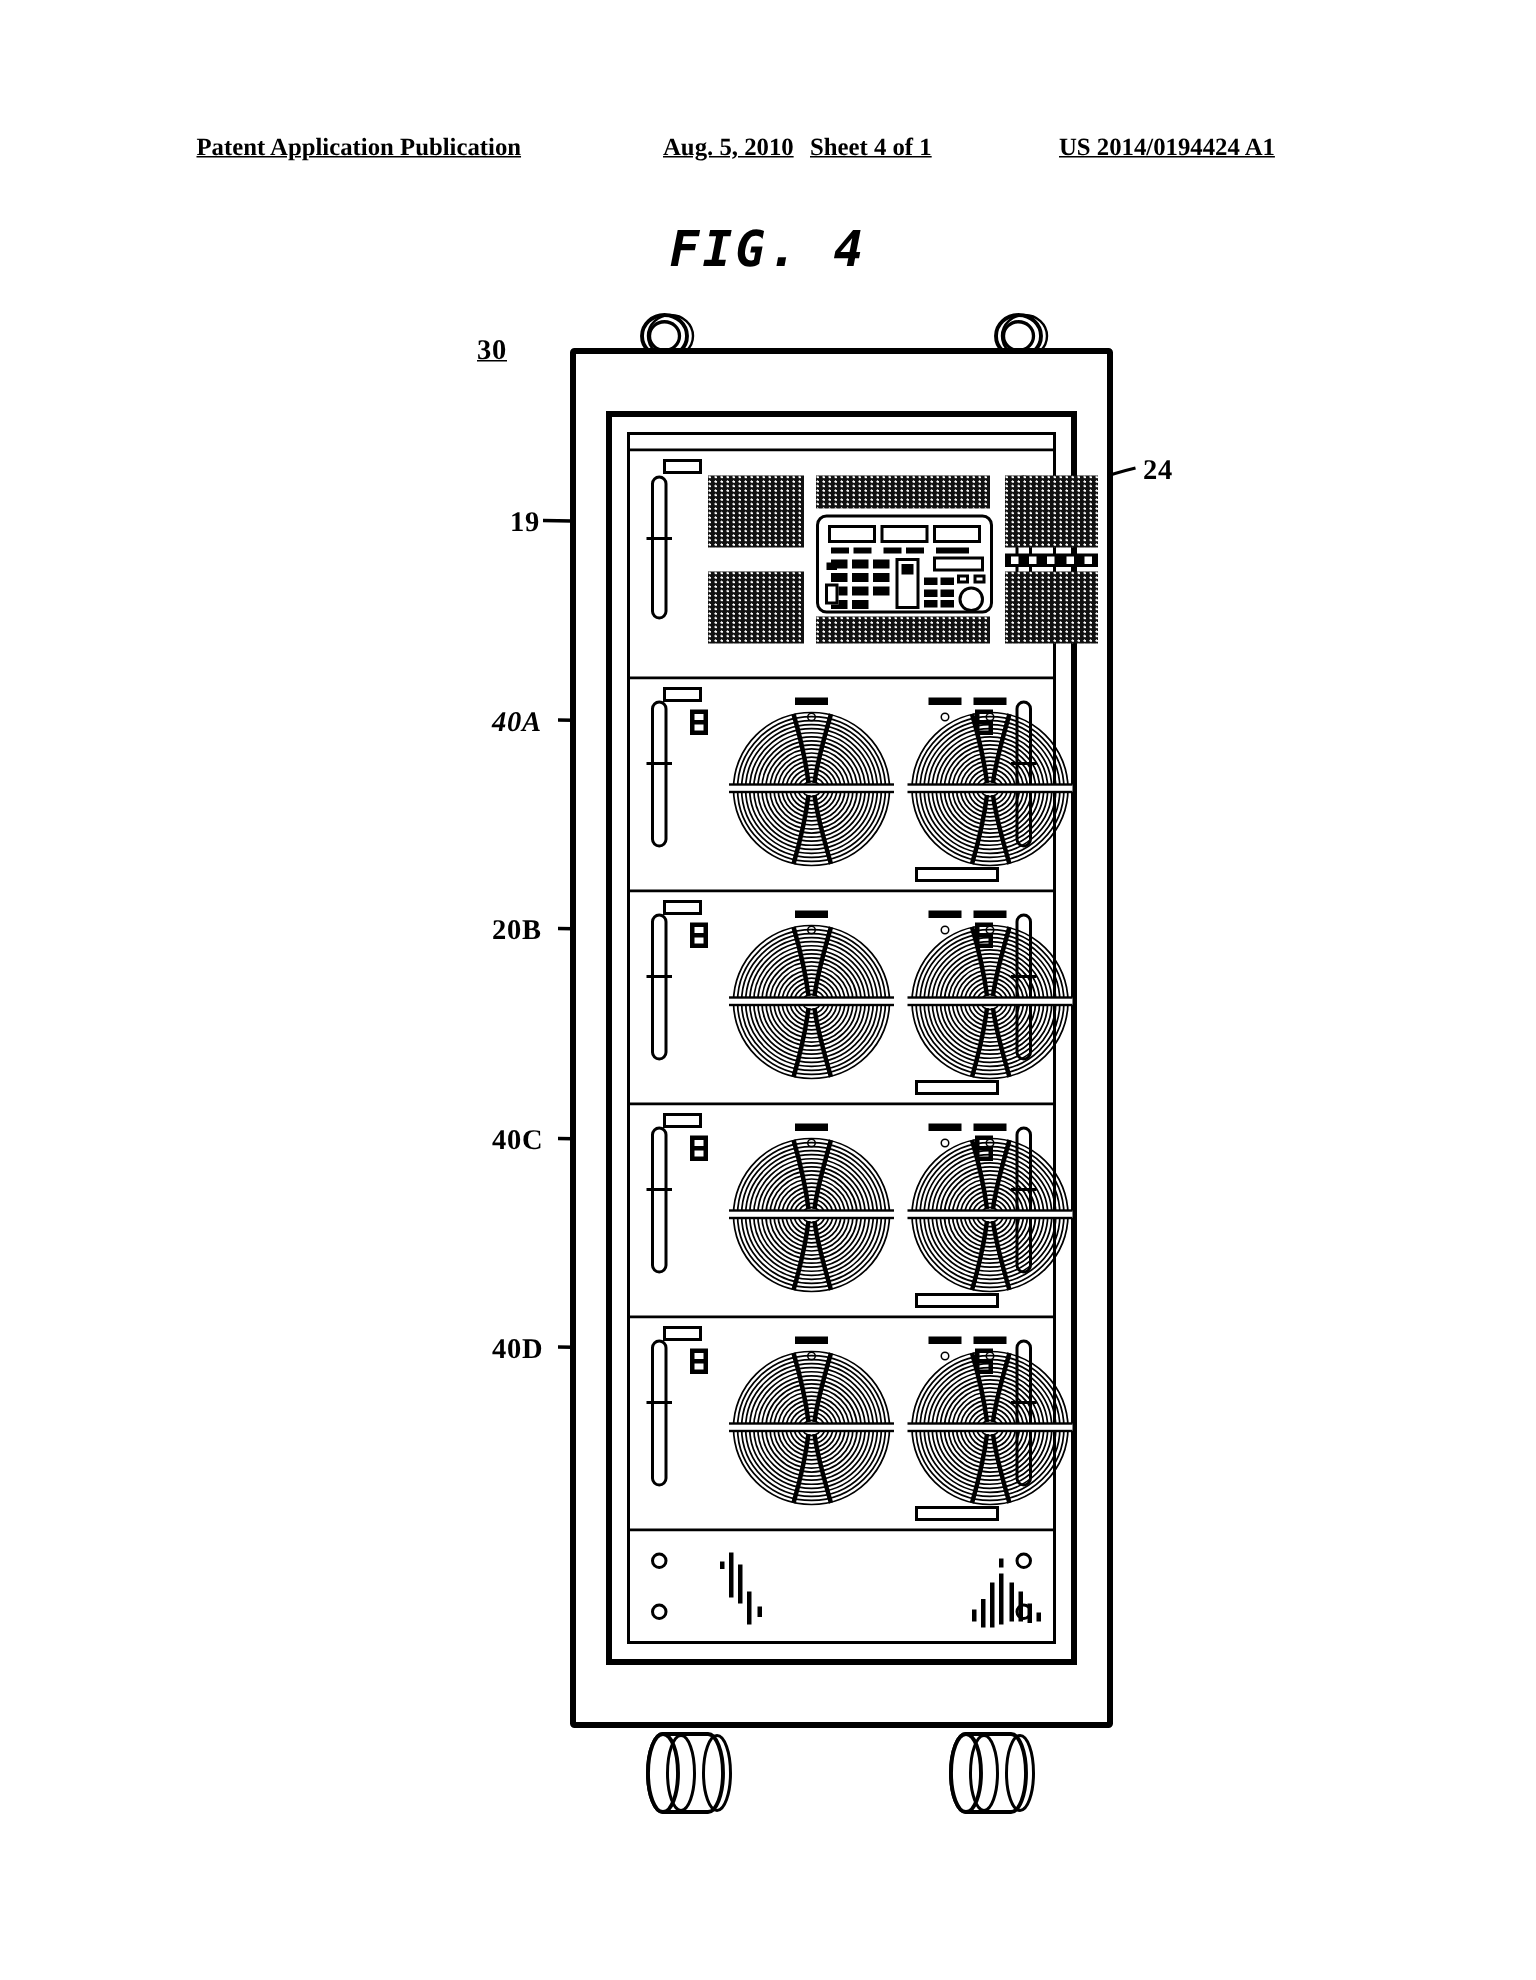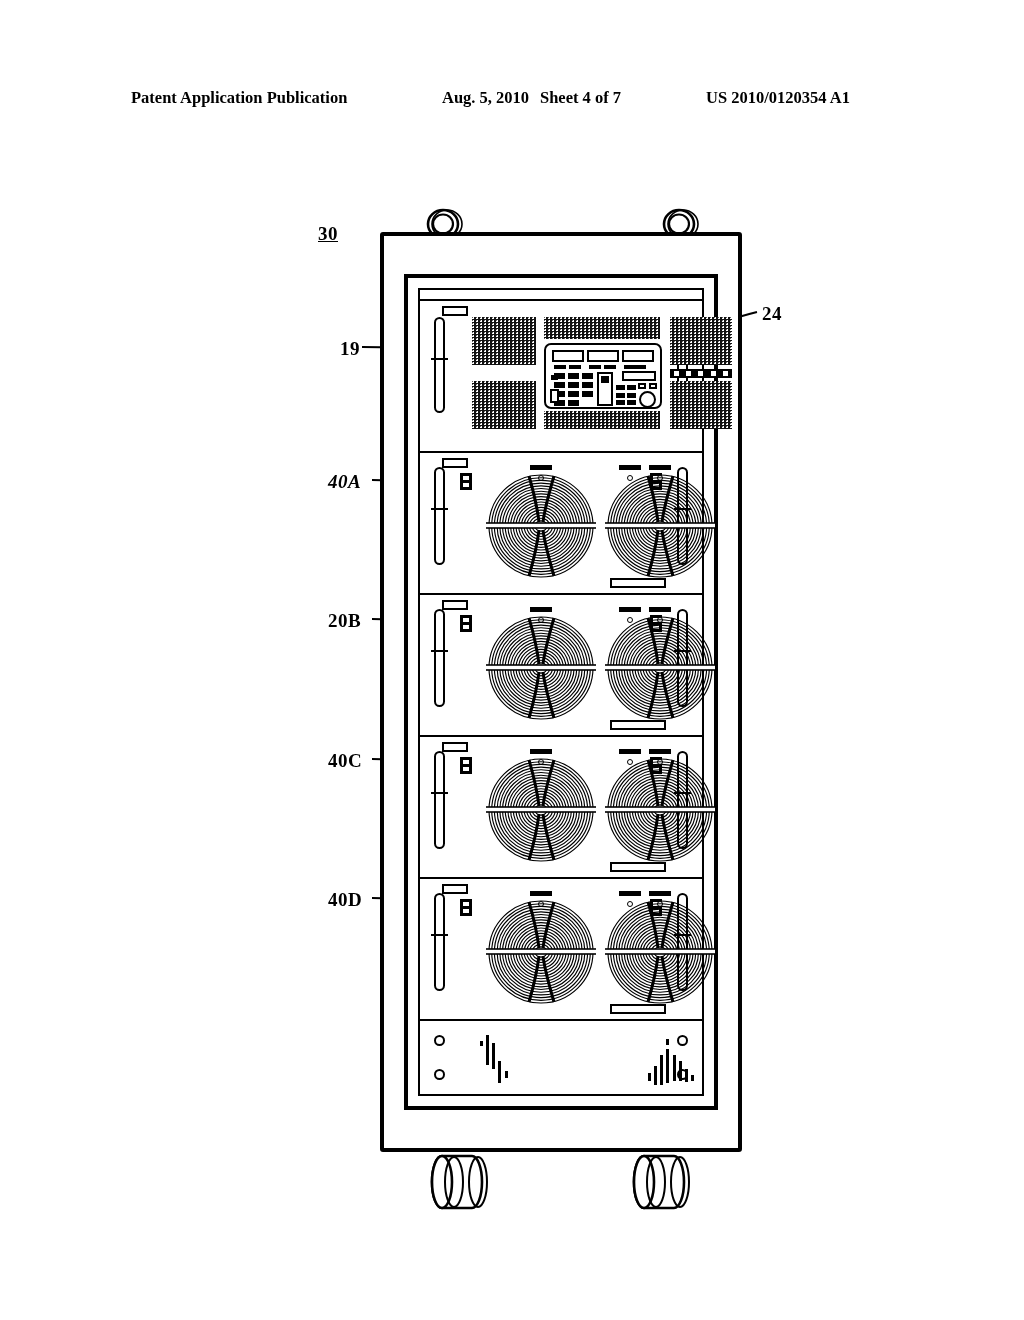--- a/index.html
+++ b/index.html
@@ -12,21 +12,21 @@
   }
   .page{position:absolute;inset:0;}
 
   
   .hdr{
     position:absolute;top:88px;left:0;width:1024px;
     font-family:"Liberation Serif", serif;
     font-weight:bold;font-size:16.5px;
     white-space:nowrap;
   }
-  .hdr span{position:absolute;top:0;}
+  .hdr span{position:absolute;top:0;text-decoration:underline;}
   .hdr .h-pub{left:131px;}
   .hdr .h-date{left:442px;}
   .hdr .h-sheet{left:540px;}
   .hdr .h-num{left:706px;}
 
   
   .fig-title{
     position:absolute;top:146px;left:0;width:1024px;
     text-align:center;
     font-family:"DejaVu Sans Mono", monospace;
@@ -149,24 +149,25 @@
   .caster{position:absolute;}
 </style>
 </head>
 <body>
 
 <div class="page">
 
   <div class="hdr">
     <span class="h-pub">Patent Application Publication</span>
     <span class="h-date">Aug. 5, 2010</span>
-    <span class="h-sheet">Sheet 4 of 7</span>
-    <span class="h-num">US 2010/0120354 A1</span>
+    <span class="h-sheet">Sheet 4 of 1</span>
+    <span class="h-num">US 2014/0194424 A1</span>
   </div>
 
+  <div class="fig-title">FIG.  4</div>
 
   <svg class="leaders" viewBox="0 0 1024 1320">
 
     <path d="M360 232 L360 232" fill="none" stroke="#000" stroke-width="2.4"></path>
 
     <path d="M362 347 C 420 347, 440 355, 470 368" fill="none" stroke="#000" stroke-width="2.2"></path>
 
     <path d="M757 312 C 740 316, 720 322, 700 338" fill="none" stroke="#000" stroke-width="2.2"></path>
 
     <path d="M372 480 C 400 480, 418 484, 440 494" fill="none" stroke="#000" stroke-width="2.2"></path>

